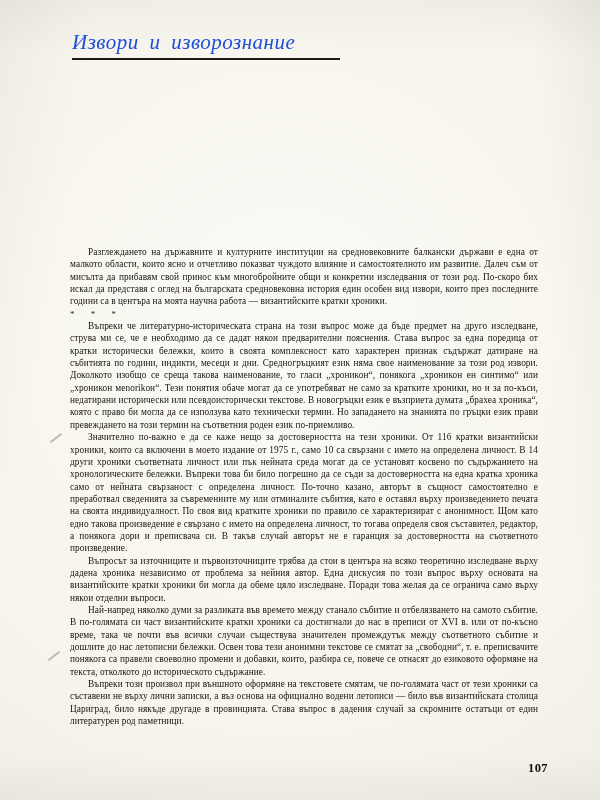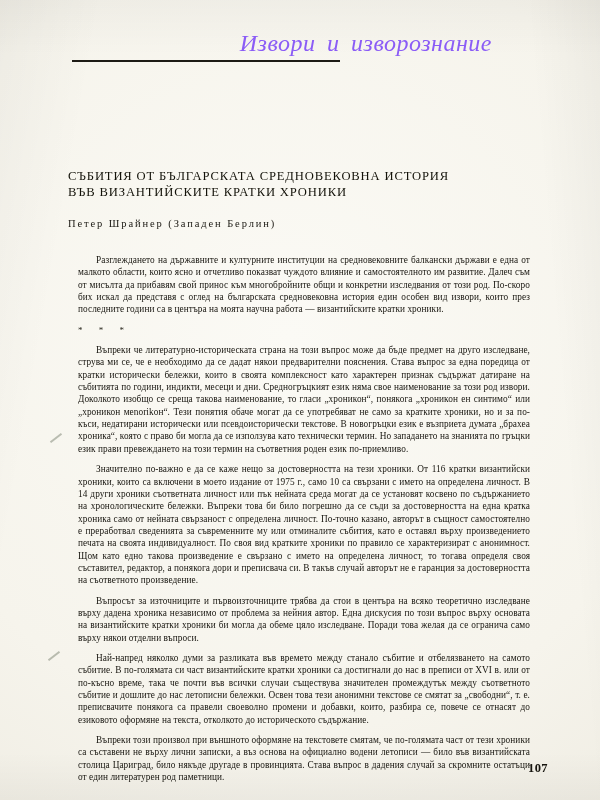--- a/index.html
+++ b/index.html
@@ -44,26 +44,25 @@
 
   
   .running-head {
     position: absolute;
     left: 72px;
     top: 30px;
     width: 420px;
   }
   .running-head-text {
     font-style: italic;
-    font-size: 24px;
+    font-size: 21px;
     letter-spacing: 0.5px;
-    color: #8b5cf6;
+    color: #1d4ed8;
     word-spacing: 5px;
     white-space: nowrap;
-    text-align: right;
   }
   .running-head-rule {
     margin-top: 3px;
     width: 268px;
     height: 2px;
     background: #1d1b15;
   }
 
   
   .title-block {
@@ -94,21 +93,21 @@
     left: 70px;
     top: 246px;
     width: 468px;
     font-size: 9.3px;
     line-height: 12.35px;
     text-align: justify;
     color: #16140e;
     letter-spacing: 0.06px;
   }
   .body-text p {
-    margin: 8px;
+    margin: 0;
     text-indent: 18px;
     text-align: justify;
     text-justify: inter-word;
   }
   .body-text p.no-indent {
     text-indent: 0;
   }
 
   .asterisks {
     margin: 6px 0 4px 0;
@@ -146,25 +145,20 @@
 
 <div class="page"></div>
 
 <div class="content">
 
   <div class="running-head">
     <div class="running-head-text">Извори  и  изворознание</div>
     <div class="running-head-rule"></div>
   </div>
 
-  <div class="title-block">
-    <h1 class="article-title">СЪБИТИЯ ОТ БЪЛГАРСКАТА  СРЕДНОВЕКОВНА ИСТОРИЯ
-ВЪВ ВИЗАНТИЙСКИТЕ КРАТКИ  ХРОНИКИ</h1>
-    <div class="byline">Петер Шрайнер (Западен Берлин)</div>
-  </div>
 
   <div class="body-text">
     <p>Разглеждането на държавните и културните институции на средновековните балкански държави е една от малкото области, които ясно и отчетливо показват чуждото влияние и самостоятелното им развитие. Далеч съм от мисълта да прибавям свой принос към многобройните общи и конкретни изследвания от този род. По-скоро бих искал да представя с оглед на българската средновековна история един особен вид извори, които през последните години са в центъра на моята научна работа — византийските кратки хроники.</p>
     <p class="asterisks no-indent">* * *</p>
     <p>Въпреки че литературно-историческата страна на този въпрос може да бъде предмет на друго изследване, струва ми се, че е необходимо да се дадат някои предварителни пояснения. Става въпрос за една поредица от кратки исторически бележки, които в своята комплексност като характерен признак съдържат датиране на събитията по години, индикти, месеци и дни. Средногръцкият език няма свое наименование за този род извори. Доколкото изобщо се среща такова наименование, то гласи „хроникон“, понякога „хроникон ен синтимо“ или „хроникон меnorikон“. Тези понятия обаче могат да се употребяват не само за кратките хроники, но и за по-къси, недатирани исторически или псевдоисторически текстове. В новогръцки език е възприета думата „брахеа хроника“, която с право би могла да се използува като технически термин. Но западането на знанията по гръцки език прави превеждането на този термин на съответния роден език по-приемливо.</p>
     <p>Значително по-важно е да се каже нещо за достоверността на тези хроники. От 116 кратки византийски хроники, които са включени в моето издание от 1975 г., само 10 са свързани с името на определена личност. В 14 други хроники съответната личност или пък нейната среда могат да се установят косвено по съдържанието на хронологическите бележки. Въпреки това би било погрешно да се съди за достоверността на една кратка хроника само от нейната свързаност с определена личност. По-точно казано, авторът в същност самостоятелно е преработвал сведенията за съвременните му или отминалите събития, като е оставял върху произведението печата на своята индивидуалност. По своя вид кратките хроники по правило се характеризират с анонимност. Щом като едно такова произведение е свързано с името на определена личност, то тогава определя своя съставител, редактор, а понякога дори и преписвача си. В такъв случай авторът не е гаранция за достоверността на съответното произведение.</p>
     <p>Въпросът за източниците и първоизточниците трябва да стои в центъра на всяко теоретично изследване върху дадена хроника независимо от проблема за нейния автор. Една дискусия по този въпрос върху  основата на византийските кратки хроники би могла да обеме цяло изследване. Поради това желая да се огранича само върху някои отделни въпроси.</p>
     <p>Най-напред няколко думи за разликата във времето между станало събитие и отбелязването на самото събитие. В по-голямата си част византийските кратки хроники са достигнали до нас в преписи от XVI в. или от по-късно време, така че почти във всички случаи съществува значителен промеждутък между съответното събитие и дошлите до нас летописни бележки. Освен това тези анонимни текстове се смятат за „свободни“, т. е. преписвачите понякога са правели своеволно промени и добавки, които, разбира се, повече се отнасят до езиковото оформяне на текста, отколкото до историческото съдържание.</p>
     <p>Въпреки този произвол при външното оформяне на текстовете смятам, че по-голямата част от тези хроники са съставени не върху лични записки, а въз основа на официално водени летописи — било във византийската столица Цариград, било някъде другаде в провинцията. Става въпрос в дадения случай за скромните остатъци от един литературен род паметници.</p>
   </div>

